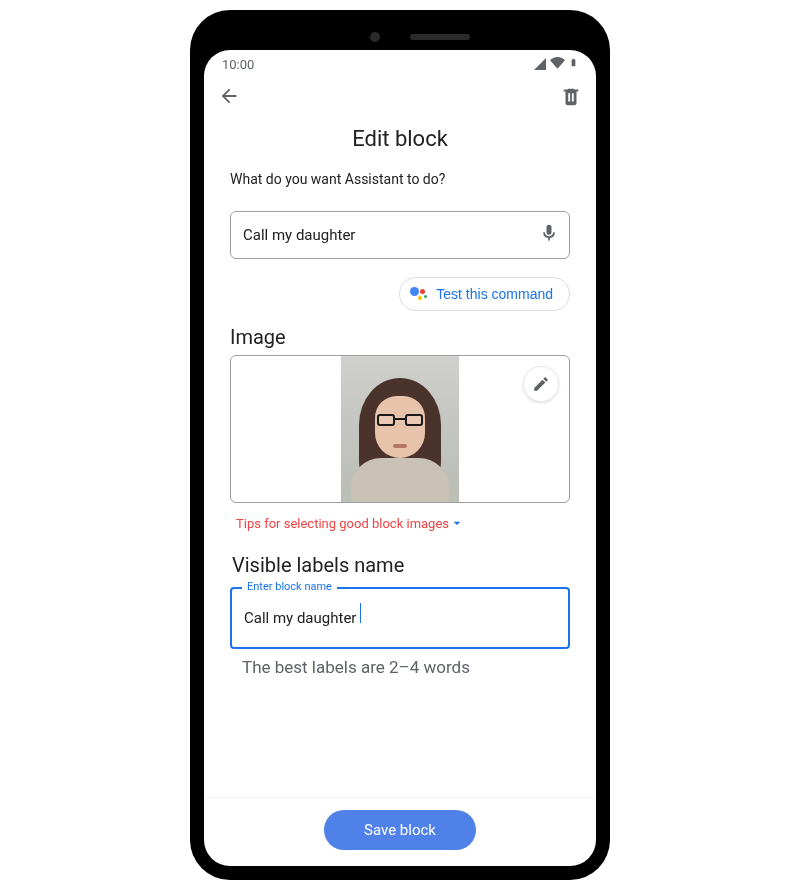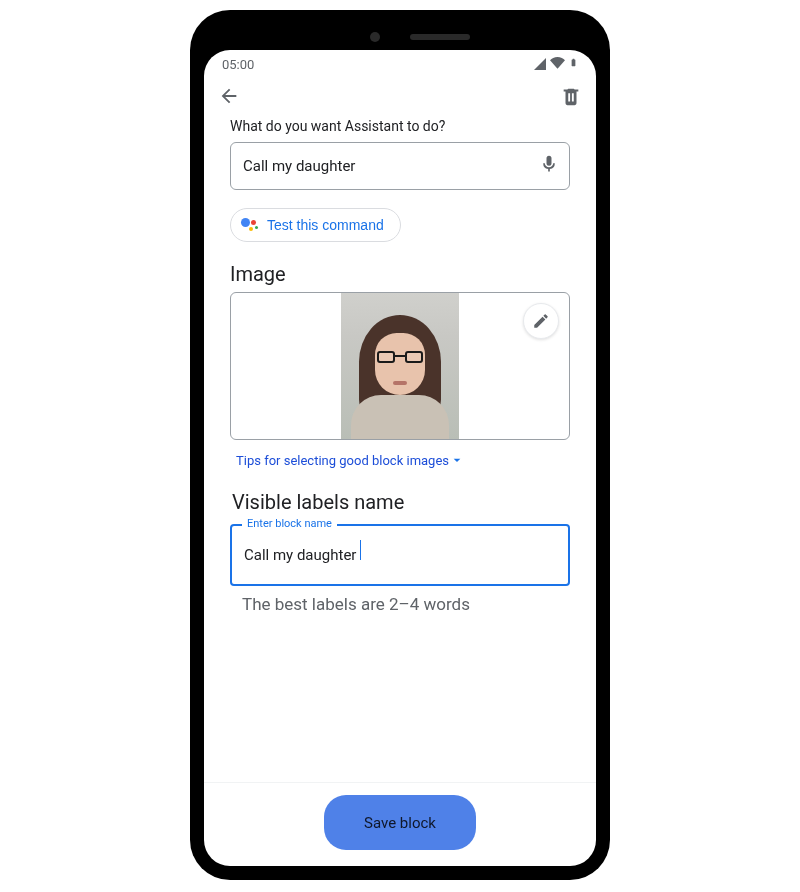--- a/index.html
+++ b/index.html
@@ -81,41 +81,41 @@
     .page-title {
       text-align: center;
       font-size: 22px;
       font-weight: 400;
       color: #202124;
       margin: 8px 0 20px;
     }
     .prompt-label {
       font-size: 14px;
       color: #202124;
-      margin-bottom: 8px;
+      margin-bottom: 24px;
     }
     .text-field {
       border: 1px solid #9aa0a6;
       border-radius: 6px;
       height: 48px;
       display: flex;
       align-items: center;
       padding: 0 10px 0 12px;
       margin-bottom: 18px;
     }
     .text-field input {
       border: none;
       outline: none;
       flex: 1;
       font-size: 15px;
       color: #202124;
       font-family: inherit;
     }
     .mic-btn svg { width: 20px; height: 20px; fill: #5f6368; }
-    .test-chip-wrap { display: flex; justify-content: flex-start; margin-bottom: 20px; }
+    .test-chip-wrap { display: flex; justify-content: flex-end; margin-bottom: 14px; }
     .test-chip {
       border: 1px solid #dadce0;
       border-radius: 18px;
       height: 34px;
       padding: 0 16px 0 10px;
       display: flex;
       align-items: center;
       gap: 8px;
       font-size: 14px;
       color: #1a73e8;
@@ -209,21 +209,21 @@
       display: flex;
       justify-content: center;
       align-items: center;
       cursor: pointer;
     }
     .edit-fab svg { width: 18px; height: 18px; fill: #5f6368; }
     .tips-link {
       display: flex;
       align-items: center;
       font-size: 13px;
-      color: #1d4ed8;
+      color: #ef4444;
       margin: 12px 0 22px 6px;
       cursor: pointer;
     }
     .tips-link svg { width: 16px; height: 16px; fill: #1a73e8; }
     .outlined-field {
       position: relative;
       border: 2px solid #1a73e8;
       border-radius: 4px;
       height: 62px;
       margin-top: 10px;
@@ -262,43 +262,43 @@
       margin: 8px 0 0 12px;
     }
     .footer {
       border-top: 1px solid #f1f3f4;
       padding: 12px 0 16px;
       display: flex;
       justify-content: center;
     }
     .save-btn {
       background: #4f81e8;
-      color: #0f172a;
+      color: #ffffff;
       border: none;
       border-radius: 22px;
-      height: 55px;
+      height: 40px;
       padding: 0 40px;
       font-size: 15px;
       font-family: inherit;
       cursor: pointer;
     }
     .section-label.vbn { margin-left: 2px; }
   </style>
 </head>
 <body>
 
 <div class="phone-frame">
   <div class="speaker-area">
     <div class="front-cam"></div>
     <div class="speaker"></div>
   </div>
   <div class="screen">
 
     <div class="status-bar">
-      <span>05:00</span>
+      <span>10:00</span>
       <div class="status-icons">
         <span class="tri-icon"></span>
         <span class="wifi-icon">
           <svg viewBox="0 0 24 24" width="15" height="15">
               <path d="M12 3C7 3 2.7 5 0 8.3L12 22 24 8.3C21.3 5 17 3 12 3z"></path>
             </svg>
         </span>
         <span class="batt-icon">
           <svg viewBox="0 0 24 24" width="9" height="15">
               <path d="M15.67 4H14V2h-4v2H8.33C7.6 4 7 4.6 7 5.33v15.33C7 21.4 7.6 22 8.33 22h7.33C16.4 22 17 21.4 17 20.67V5.33C17 4.6 16.4 4 15.67 4z"></path>
@@ -314,20 +314,21 @@
           </svg>
       </span>
       <span>
         <svg viewBox="0 0 24 24">
             <path d="M6 7h12v13a2 2 0 01-2 2H8a2 2 0 01-2-2V7zm3 2v9h2V9H9zm4 0v9h2V9h-2zM9 4h6l1 1h4v2H4V5h4l1-1z"></path>
           </svg>
       </span>
     </div>
 
     <div class="content">
+      <h1 class="page-title">Edit block</h1>
 
       <div class="prompt-label">What do you want Assistant to do?</div>
       <div class="text-field">
         <input type="text" value="Call my daughter" style="">
         <span class="mic-btn">
           <svg viewBox="0 0 24 24">
               <path d="M12 14a3 3 0 003-3V5a3 3 0 00-6 0v6a3 3 0 003 3zm5-3a5 5 0 01-10 0H5a7 7 0 006 6.92V21h2v-3.08A7 7 0 0019 11h-2z"></path>
             </svg>
         </span>
       </div>

